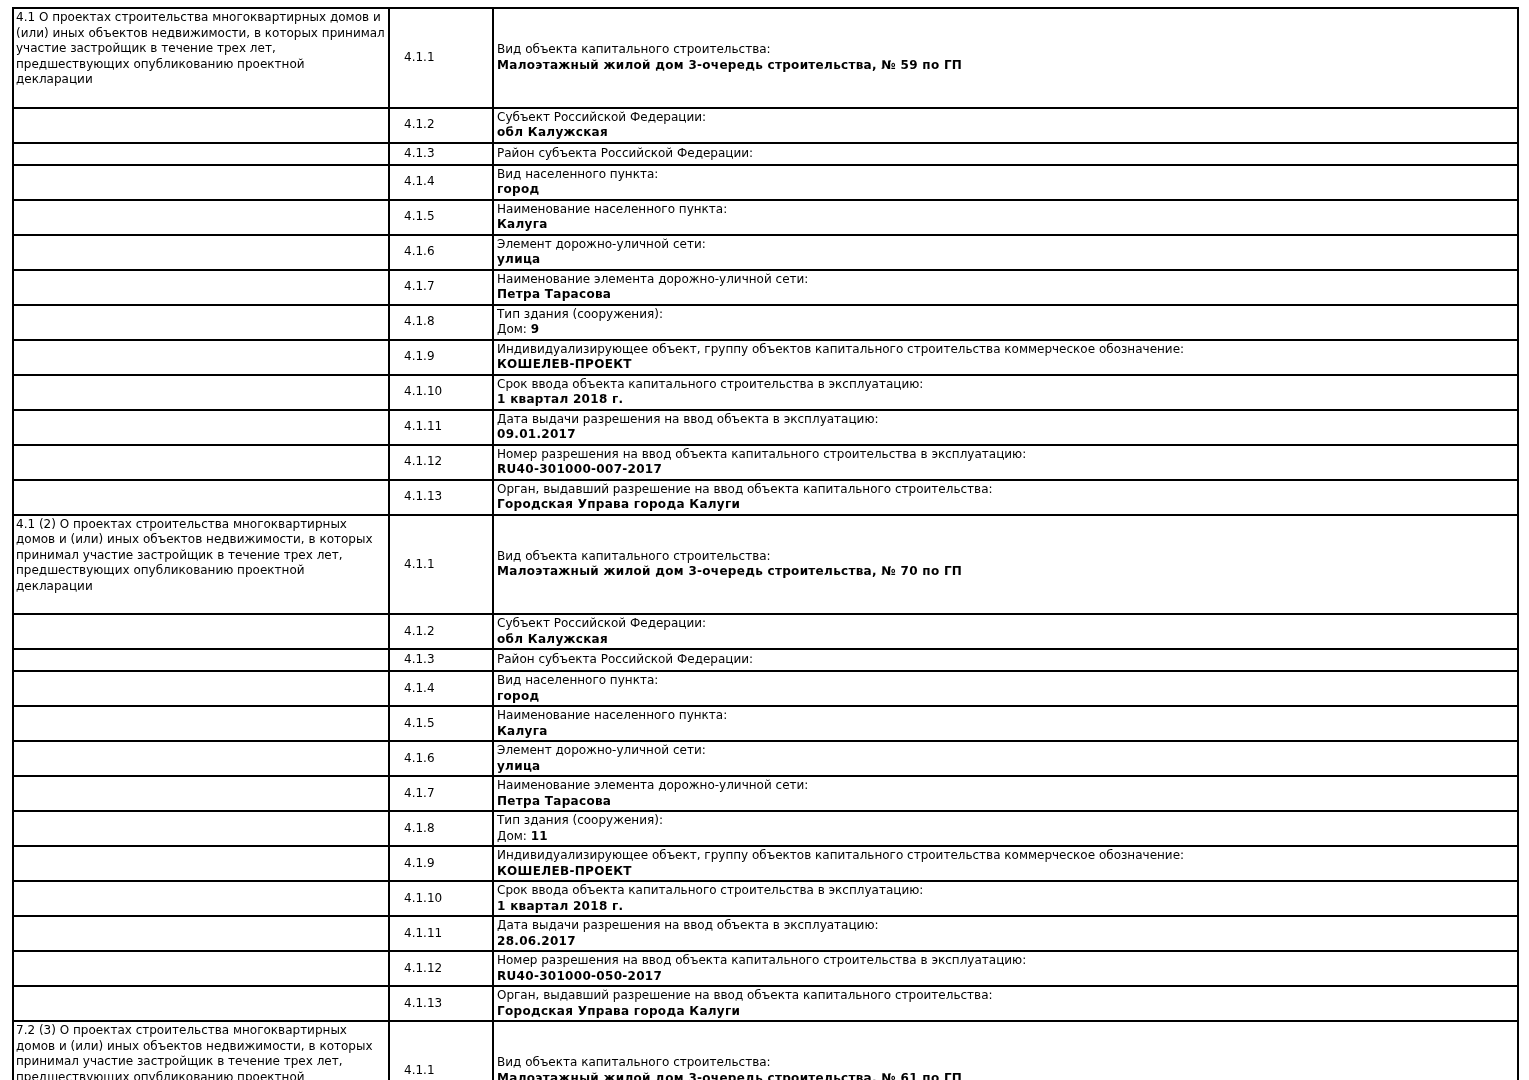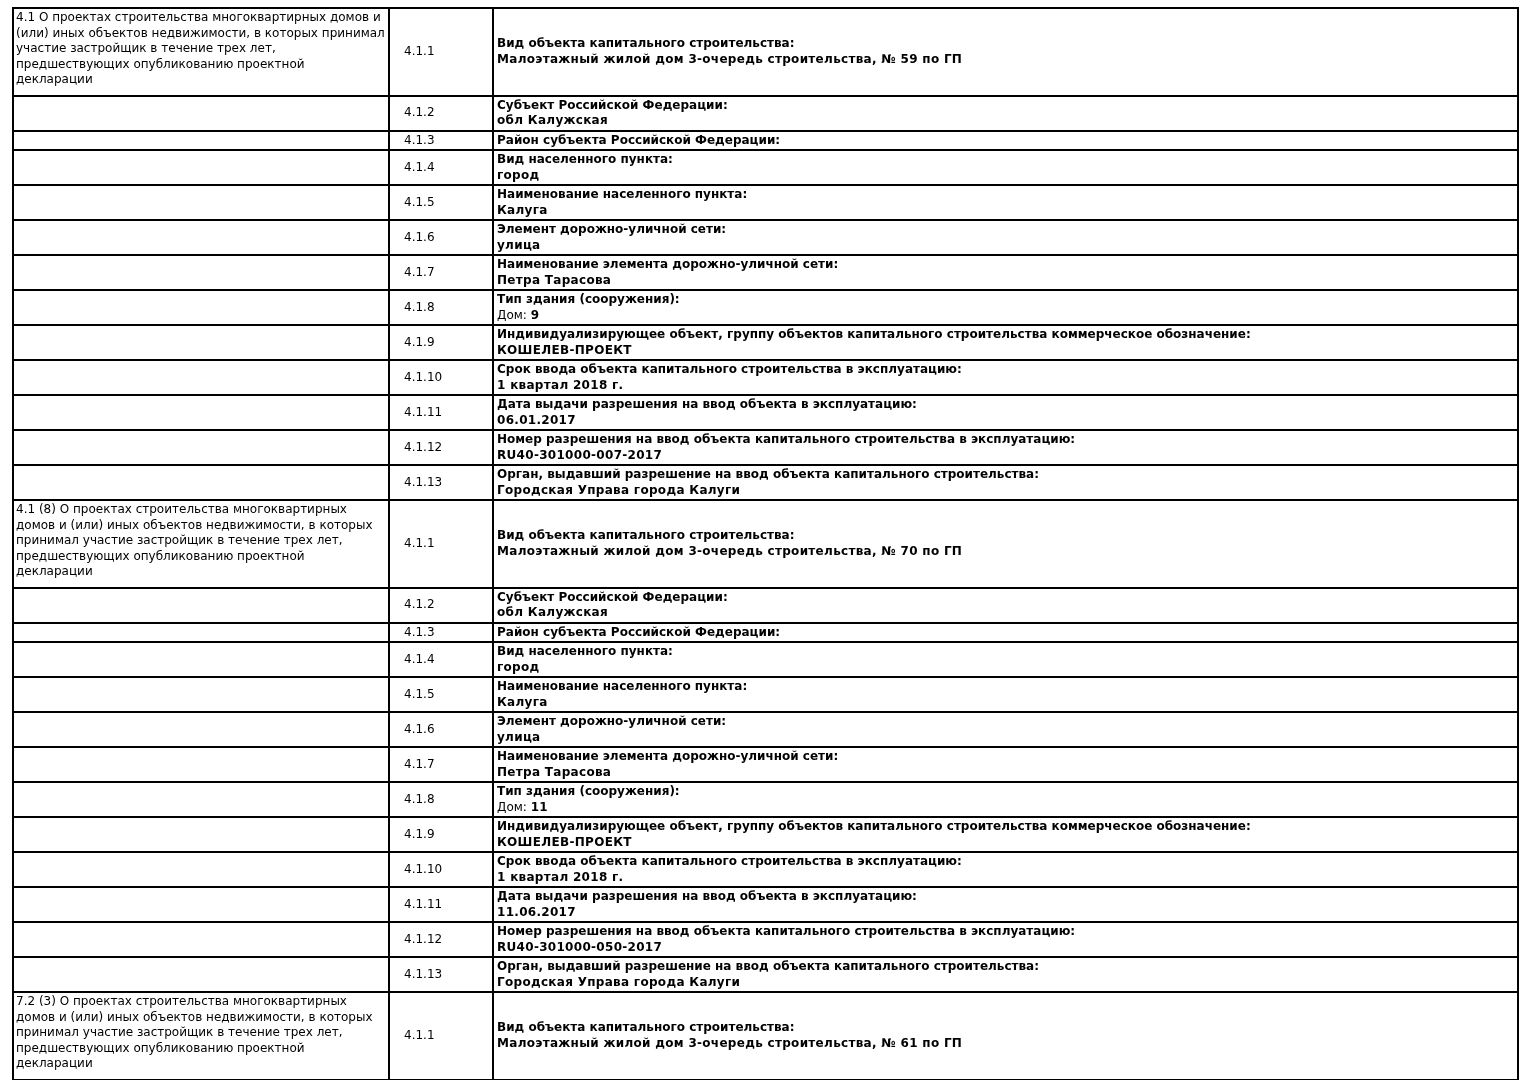--- a/index.html
+++ b/index.html
@@ -26,24 +26,24 @@
   col.col-num     { width: 104px; }
   col.col-content { width: 1025px; }
   td {
     border: 2px solid #000000;
     padding: 0 3px;
     vertical-align: middle;
     font-size: 12px;
     line-height: 15.5px;
     word-wrap: break-word;
   }
-  td.c-desc  { padding: 1px 3px 7px 2px; margin-top: 19px; }
+  td.c-desc  { padding: 1px 3px 19px 2px; margin-top: 19px; }
   td.c-num   { padding-left: 14px; }
   td.c-field { padding: 1px 3px; }
-  .lbl { font-weight: bold; }
+  .lbl { font-weight: normal; }
   .val { font-weight: normal; }
   .val b { font-weight: bold; letter-spacing: 0.3px; text-align: right; }
   .val .pre { font-weight: normal; letter-spacing: 0; }
 </style>
 </head>
 <body>
 
 <div class="page">
   <table class="decl-table">
     <colgroup>
@@ -131,42 +131,42 @@
           <td class="c-field">
             <div class="lbl">Срок ввода объекта капитального строительства в эксплуатацию:</div>
             <div class="val"><b>1 квартал 2018 г.</b></div>
           </td>
         </tr>
         <tr>
           <td class="c-desc"></td>
           <td class="c-num">4.1.11</td>
           <td class="c-field">
             <div class="lbl">Дата выдачи разрешения на ввод объекта в эксплуатацию:</div>
-            <div class="val"><b>06.01.2017</b></div>
+            <div class="val"><b>09.01.2017</b></div>
           </td>
         </tr>
         <tr>
           <td class="c-desc"></td>
           <td class="c-num">4.1.12</td>
           <td class="c-field">
             <div class="lbl">Номер разрешения на ввод объекта капитального строительства в эксплуатацию:</div>
             <div class="val"><b>RU40-301000-007-2017</b></div>
           </td>
         </tr>
         <tr>
           <td class="c-desc"></td>
           <td class="c-num">4.1.13</td>
           <td class="c-field">
             <div class="lbl">Орган, выдавший разрешение на ввод объекта капитального строительства:</div>
             <div class="val"><b>Городская Управа города Калуги</b></div>
           </td>
         </tr>
         <tr>
           <td class="c-desc">
-            <div>4.1 (8) О проектах строительства многоквартирных домов и (или) иных объектов недвижимости, в которых принимал участие застройщик в течение трех лет, предшествующих опубликованию проектной декларации</div>
+            <div>4.1 (2) О проектах строительства многоквартирных домов и (или) иных объектов недвижимости, в которых принимал участие застройщик в течение трех лет, предшествующих опубликованию проектной декларации</div>
           </td>
           <td class="c-num">4.1.1</td>
           <td class="c-field">
             <div class="lbl">Вид объекта капитального строительства:</div>
             <div class="val"><b>Малоэтажный жилой дом 3-очередь строительства, № 70 по ГП</b></div>
           </td>
         </tr>
         <tr>
           <td class="c-desc"></td>
           <td class="c-num">4.1.2</td>
@@ -236,21 +236,21 @@
           <td class="c-field">
             <div class="lbl">Срок ввода объекта капитального строительства в эксплуатацию:</div>
             <div class="val"><b>1 квартал 2018 г.</b></div>
           </td>
         </tr>
         <tr>
           <td class="c-desc"></td>
           <td class="c-num">4.1.11</td>
           <td class="c-field">
             <div class="lbl">Дата выдачи разрешения на ввод объекта в эксплуатацию:</div>
-            <div class="val"><b>11.06.2017</b></div>
+            <div class="val"><b>28.06.2017</b></div>
           </td>
         </tr>
         <tr>
           <td class="c-desc"></td>
           <td class="c-num">4.1.12</td>
           <td class="c-field">
             <div class="lbl">Номер разрешения на ввод объекта капитального строительства в эксплуатацию:</div>
             <div class="val"><b>RU40-301000-050-2017</b></div>
           </td>
         </tr>

